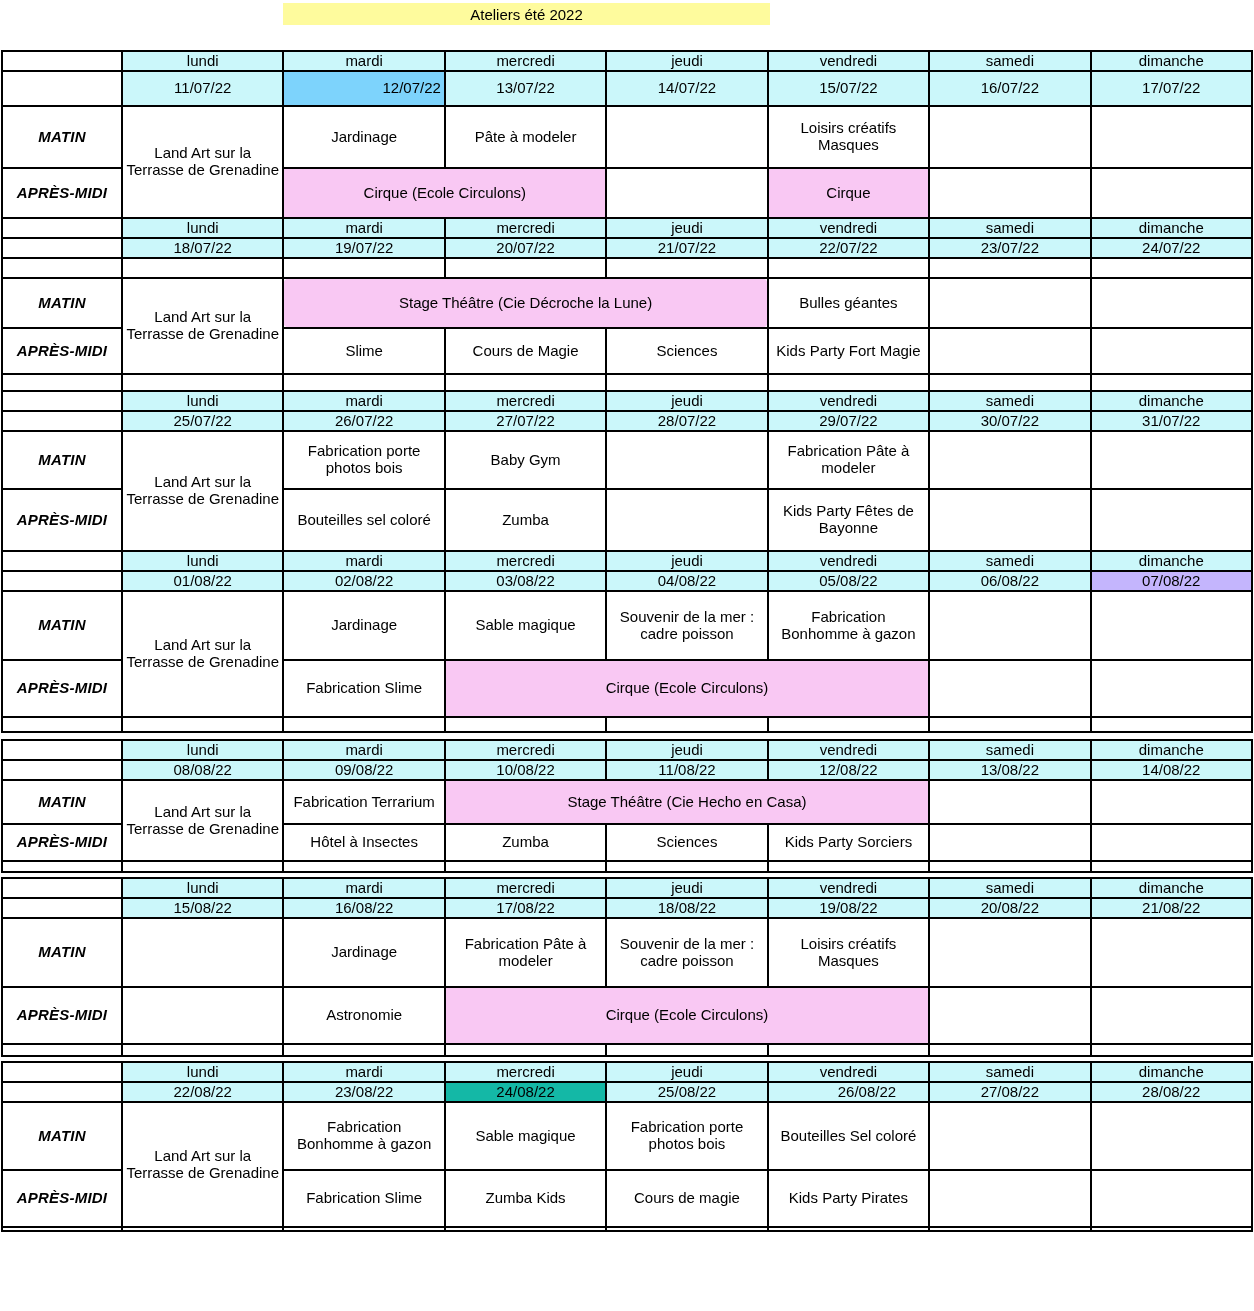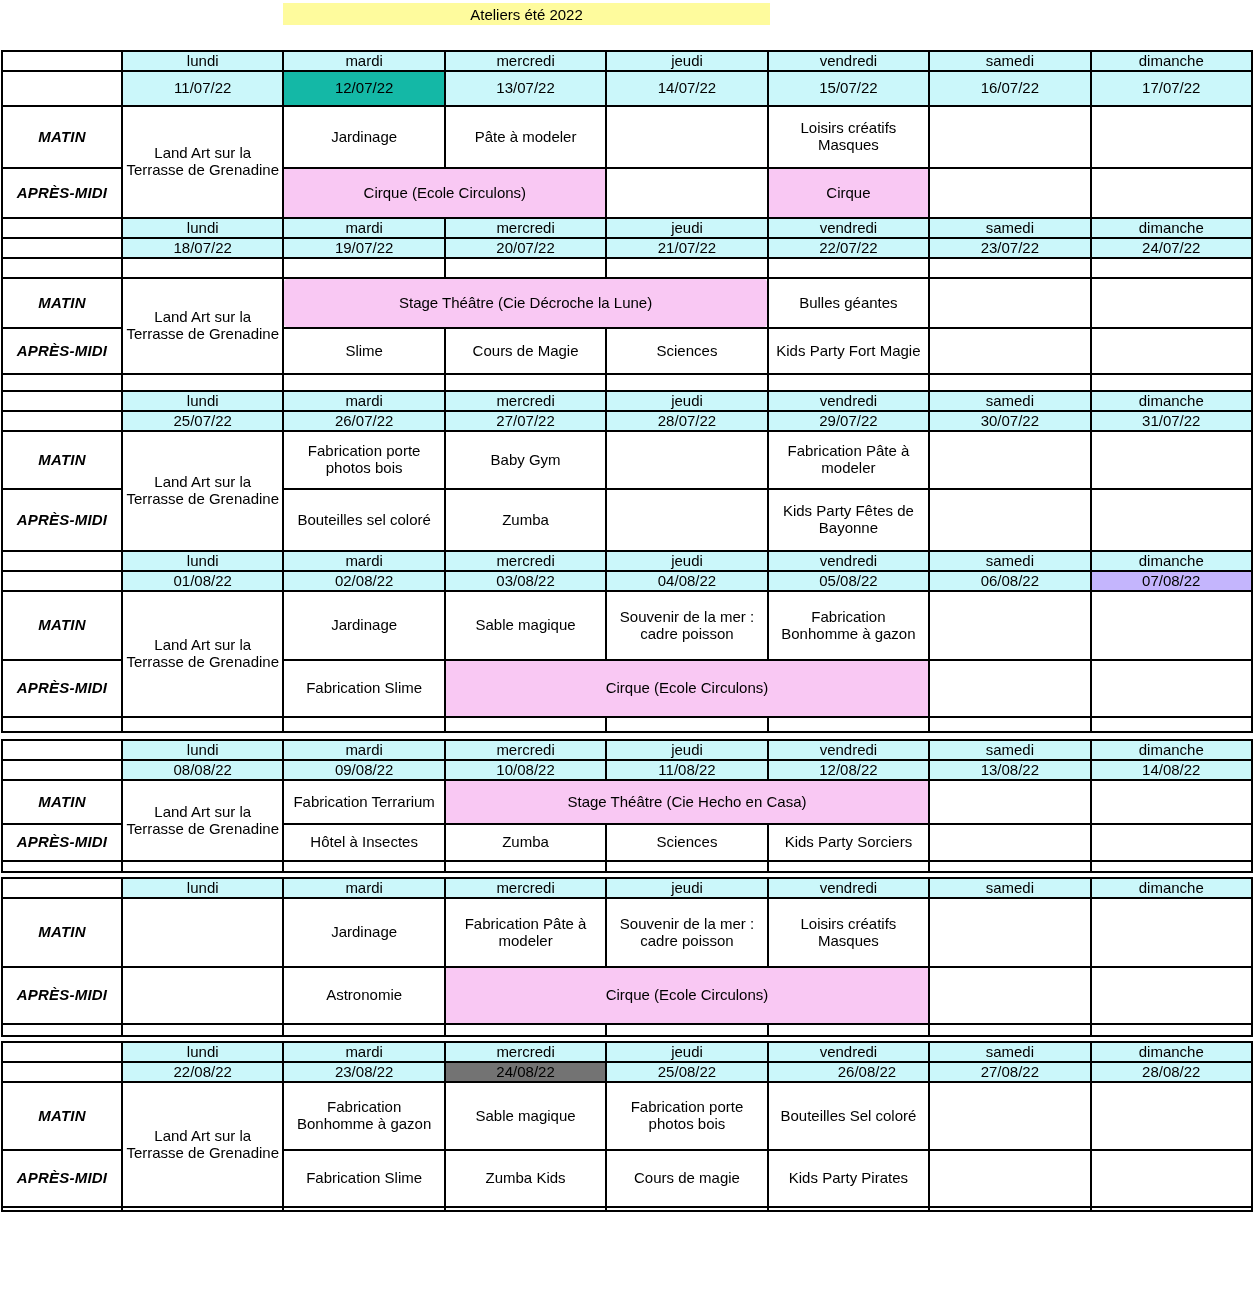--- a/index.html
+++ b/index.html
@@ -53,21 +53,21 @@
           <td class="day" style="background: rgb(203, 247, 250);">mardi</td>
           <td class="day" style="background: rgb(203, 247, 250);">mercredi</td>
           <td class="day" style="background: rgb(203, 247, 250);">jeudi</td>
           <td class="day" style="background: rgb(203, 247, 250);">vendredi</td>
           <td class="day" style="background: rgb(203, 247, 250);">samedi</td>
           <td class="day" style="background: rgb(203, 247, 250);">dimanche</td>
         </tr>
         <tr style="height: 35px;">
           <td class="label"></td>
           <td class="date" style="background: rgb(203, 247, 250);">11/07/22</td>
-          <td class="date" style="background: #14b8a6;">12/07/22</td>
+          <td class="date" style="background: #7dd3fc; text-align: right;">12/07/22</td>
           <td class="date" style="background: rgb(203, 247, 250);">13/07/22</td>
           <td class="date" style="background: rgb(203, 247, 250);">14/07/22</td>
           <td class="date" style="background: rgb(203, 247, 250);">15/07/22</td>
           <td class="date" style="background: rgb(203, 247, 250);">16/07/22</td>
           <td class="date" style="background: rgb(203, 247, 250);">17/07/22</td>
         </tr>
         <tr style="height: 62px;">
           <td class="label">MATIN</td>
           <td rowspan="2" class="act">Land Art sur la Terrasse de Grenadine</td>
           <td class="act">Jardinage</td>
@@ -348,20 +348,30 @@
         <tr style="height: 20px;">
           <td class="label"></td>
           <td class="day" style="background: rgb(203, 247, 250);">lundi</td>
           <td class="day" style="background: rgb(203, 247, 250);">mardi</td>
           <td class="day" style="background: rgb(203, 247, 250);">mercredi</td>
           <td class="day" style="background: rgb(203, 247, 250);">jeudi</td>
           <td class="day" style="background: rgb(203, 247, 250);">vendredi</td>
           <td class="day" style="background: rgb(203, 247, 250);">samedi</td>
           <td class="day" style="background: rgb(203, 247, 250);">dimanche</td>
         </tr>
+        <tr style="height: 20px;">
+          <td class="label"></td>
+          <td class="date" style="background: rgb(203, 247, 250);">15/08/22</td>
+          <td class="date" style="background: rgb(203, 247, 250);">16/08/22</td>
+          <td class="date" style="background: rgb(203, 247, 250);">17/08/22</td>
+          <td class="date" style="background: rgb(203, 247, 250);">18/08/22</td>
+          <td class="date" style="background: rgb(203, 247, 250);">19/08/22</td>
+          <td class="date" style="background: rgb(203, 247, 250);">20/08/22</td>
+          <td class="date" style="background: rgb(203, 247, 250);">21/08/22</td>
+        </tr>
         <tr style="height: 69px;">
           <td class="label">MATIN</td>
           <td class="act"></td>
           <td class="act">Jardinage</td>
           <td class="act">Fabrication Pâte à modeler</td>
           <td class="act">Souvenir de la mer : cadre poisson</td>
           <td class="act">Loisirs créatifs Masques</td>
           <td class="act"></td>
           <td class="act"></td>
         </tr>
@@ -404,21 +414,21 @@
           <td class="day" style="background: rgb(203, 247, 250);">mercredi</td>
           <td class="day" style="background: rgb(203, 247, 250);">jeudi</td>
           <td class="day" style="background: rgb(203, 247, 250);">vendredi</td>
           <td class="day" style="background: rgb(203, 247, 250);">samedi</td>
           <td class="day" style="background: rgb(203, 247, 250);">dimanche</td>
         </tr>
         <tr style="height: 20px;">
           <td class="label"></td>
           <td class="date" style="background: rgb(203, 247, 250);">22/08/22</td>
           <td class="date" style="background: rgb(203, 247, 250);">23/08/22</td>
-          <td class="date" style="background: #737373;">24/08/22</td>
+          <td class="date" style="background: #14b8a6;">24/08/22</td>
           <td class="date" style="background: rgb(203, 247, 250);">25/08/22</td>
           <td class="date" style="background: rgb(203, 247, 250); padding-left: 40px;">26/08/22</td>
           <td class="date" style="background: rgb(203, 247, 250);">27/08/22</td>
           <td class="date" style="background: rgb(203, 247, 250);">28/08/22</td>
         </tr>
         <tr style="height: 68px;">
           <td class="label">MATIN</td>
           <td rowspan="2" class="act">Land Art sur la Terrasse de Grenadine</td>
           <td class="act">Fabrication Bonhomme à gazon</td>
           <td class="act">Sable magique</td>

